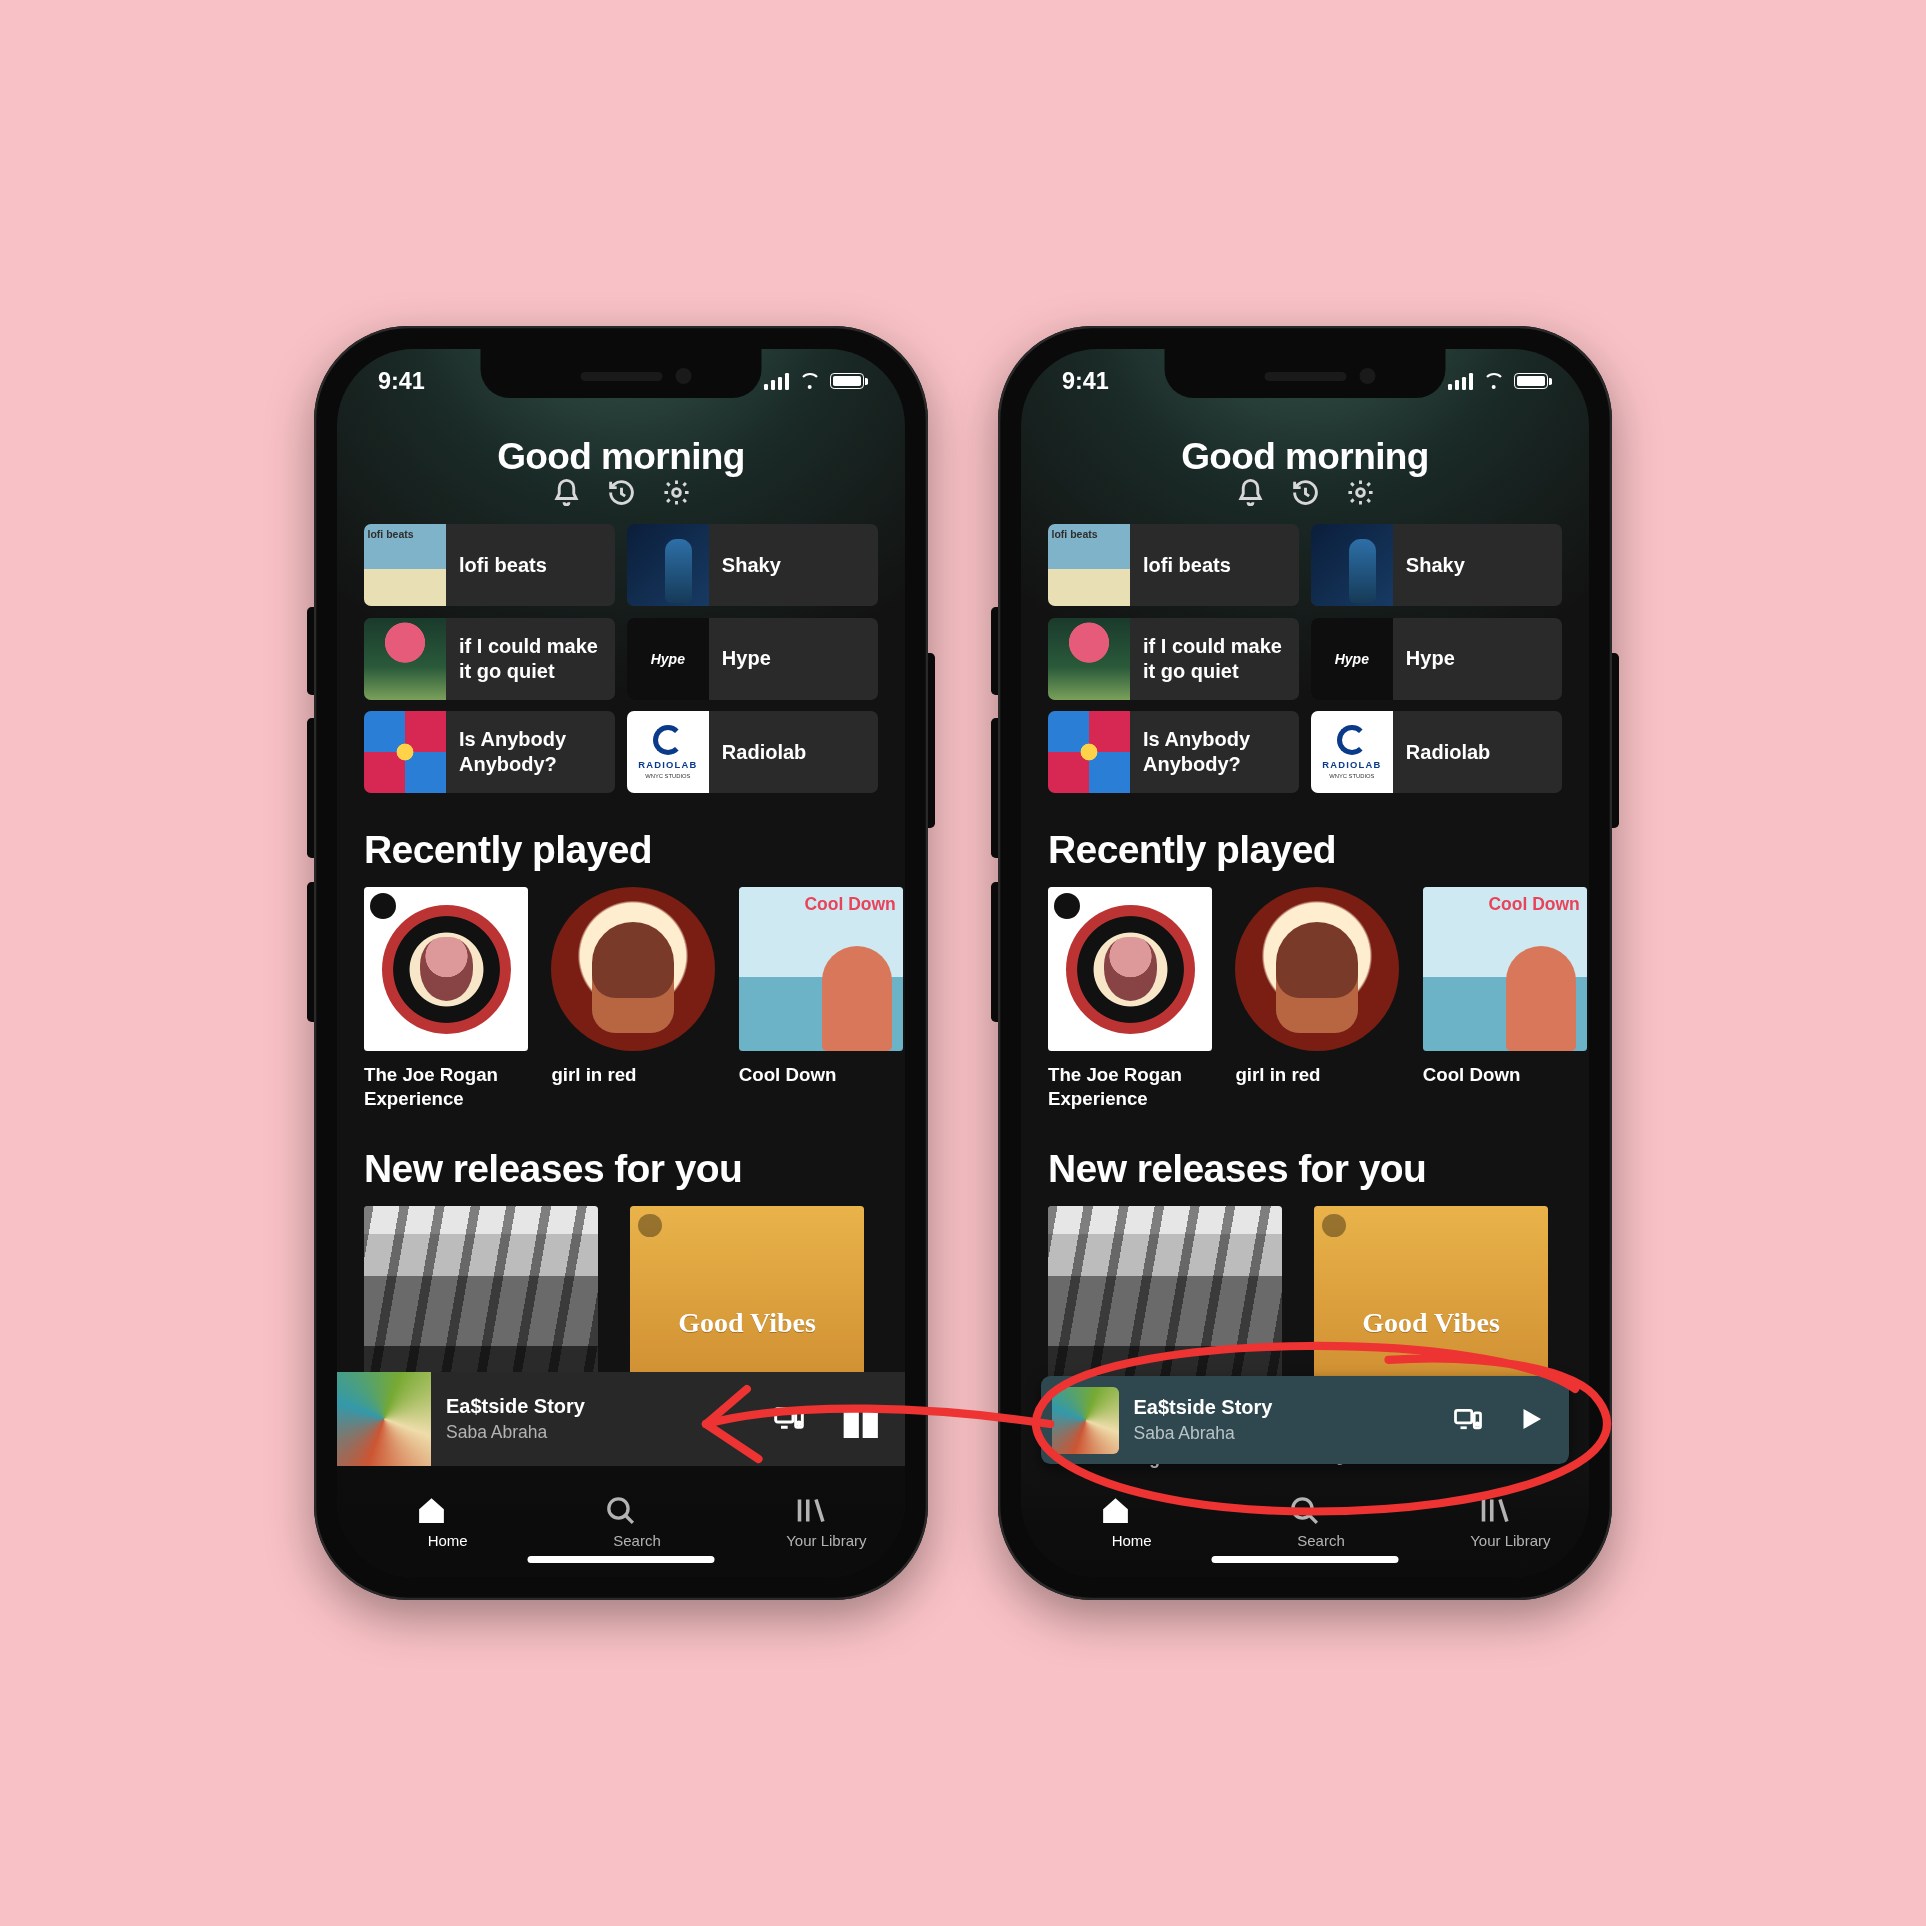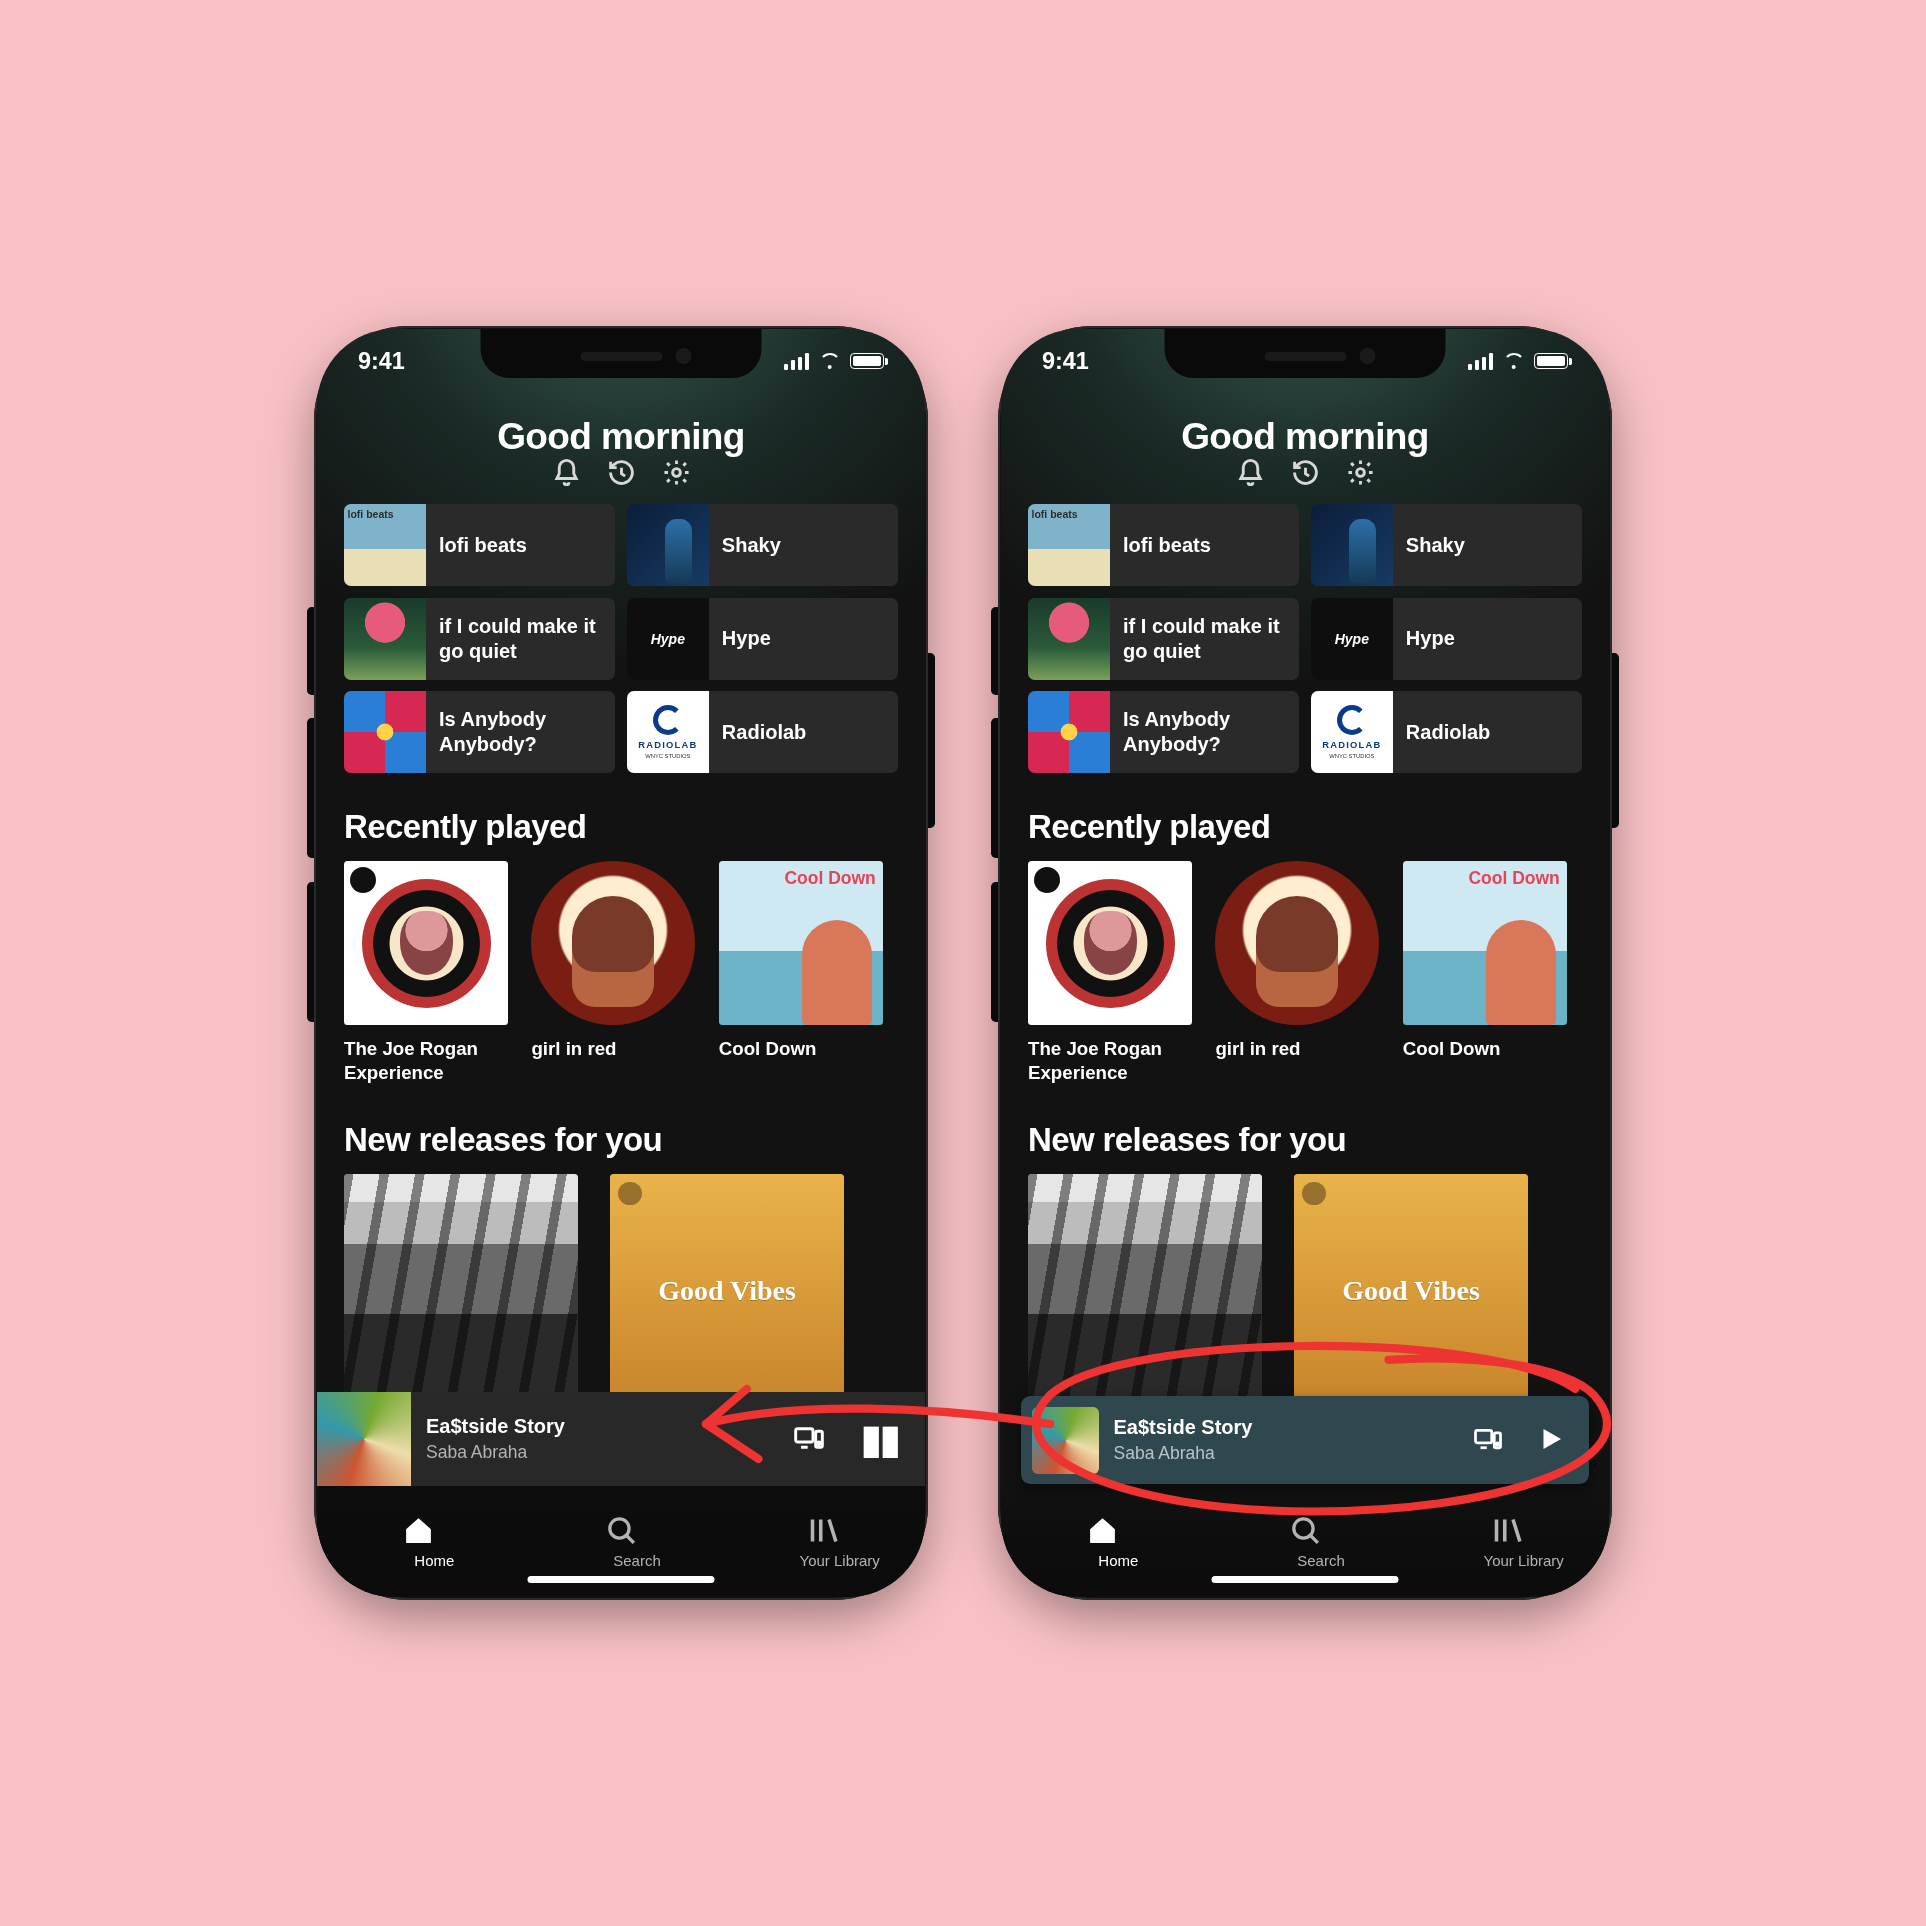--- a/index.html
+++ b/index.html
@@ -16,21 +16,21 @@
     transform: translate(-50%, -50%);
     display: flex;
     gap: 70px;
   }
   
   .phone {
     width: 614px;
     height: 1274px;
     background: #0a0a0a;
     border-radius: 94px;
-    padding: 3px;
+    padding: 23px;
     box-shadow: inset 0 0 0 2.3px #2a2a2a, 0 17.5px 47px rgba(0,0,0,.35);
     position: relative;
   }
   .phone::before { 
     content:"";
     position:absolute; left:-7px; top:281px; width:7px; height:88px;
     background:#0a0a0a; border-radius:4.7px 0 0 4.7px;
   }
   .phone::after {
     content:"";
@@ -112,21 +112,21 @@
   .art-anybody{background:
     radial-gradient(circle at 50% 50%,#ffd24a 0 14%,transparent 15%),
     conic-gradient(#d62852 0 25%,#2a7ed6 0 50%,#d62852 0 75%,#2a7ed6 0 100%);
   }
   .art-radiolab{background:#fff;display:flex;flex-direction:column;align-items:center;justify-content:center;gap:3.5px;}
   .art-radiolab .rl{width:30px;height:30px;border:5.8px solid #0a3a8a;border-right-color:transparent;border-radius:50%;}
   .art-radiolab .t{font-size:9.4px;font-weight:800;color:#0a3a8a;letter-spacing:1.2px;}
   .art-radiolab .s{font-size:5.8px;color:#333;}
 
   
-  h2.sec{ font-size:33px; font-weight:800; padding:35px 27px 15px; letter-spacing:-0.6px;}
+  h2.sec{ font-size:39px; font-weight:800; padding:35px 27px 15px; letter-spacing:-0.6px;}
 
   
   .row{ display:flex; gap:23.4px; padding:0 27px; }
   .tile{ width:164px; }
   .tile .cover{ width:164px; height:164px; border-radius:3.5px; }
   .tile.round .cover{ border-radius:50%; }
   .tile .cap{ font-size:18.7px; font-weight:600; color:#fff; margin-top:11.7px; line-height:1.3;}
   .cover-jre{background:#fff;display:flex;align-items:center;justify-content:center;position:relative;}
   .cover-jre .ring{width:129px;height:129px;border-radius:50%;background:
     radial-gradient(circle,#f7e7c8 0 40%,#111 41% 58%,#b33 59% 100%);

